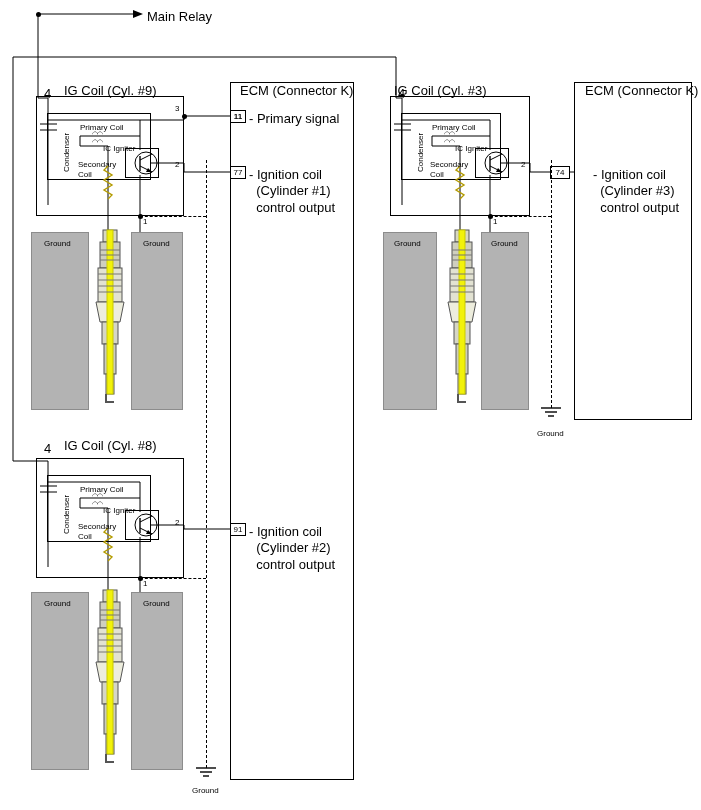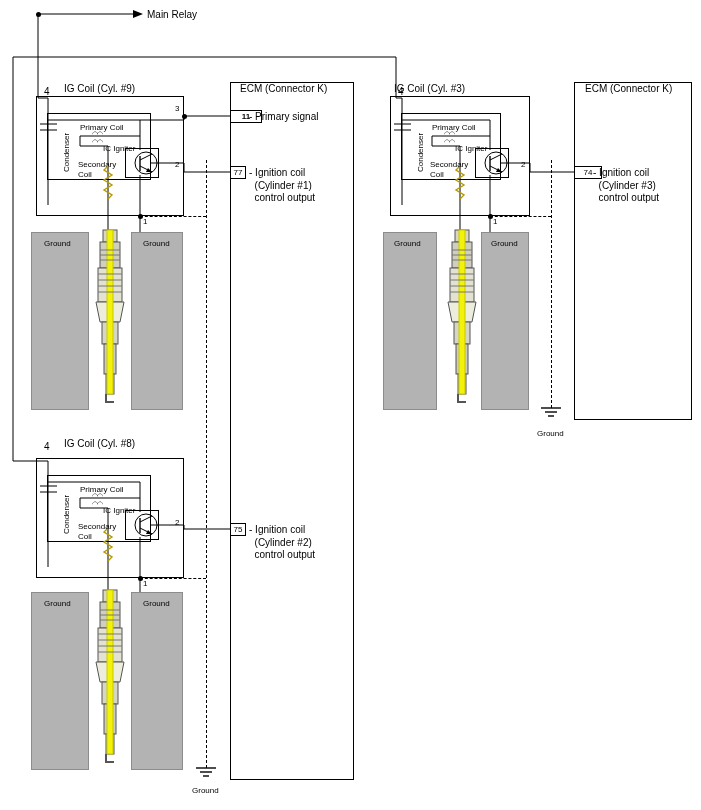--- a/index.html
+++ b/index.html
@@ -1,18 +1,18 @@
 <!DOCTYPE html>
 <html><head>
 <meta charset="utf-8">
 <style>
   html,body{margin:0;padding:0;background:#ffffff;}
   body{width:701px;height:810px;font-family:"Liberation Sans",sans-serif;}
   #stage{position:relative;width:701px;height:810px;overflow:hidden;}
-  .lbl{position:absolute;font-size:10px;color:#000;white-space:pre;line-height:1.25;}
+  .lbl{position:absolute;font-size:13px;color:#000;white-space:pre;line-height:1.25;}
   .lbl.sm{font-size:8px;}
   .lbl.xs{font-size:7px;}
   .vert{position:absolute;font-size:8px;color:#000;transform-origin:0 0;transform:rotate(-90deg);white-space:nowrap;}
   .box{position:absolute;border:1px solid #000;box-sizing:border-box;background:transparent;}
   .grey{position:absolute;background:#b3b3b3;border:1px solid #8c8c8c;box-sizing:border-box;}
   .dash-v{position:absolute;width:0;border-left:1px dashed #000;}
   .dash-h{position:absolute;height:0;border-top:1px dashed #000;}
   .dot{position:absolute;width:5px;height:5px;background:#000;border-radius:50%;}
   .pinbox{position:absolute;border:1px solid #000;box-sizing:border-box;background:#fff;font-size:8px;text-align:center;line-height:11px;height:13px;}
   svg{position:absolute;overflow:visible;}
@@ -123,29 +123,29 @@
     <line x1="12" y1="44" x2="36" y2="44" stroke="#777"></line>
     <line x1="12" y1="50" x2="36" y2="50" stroke="#777"></line>
     <line x1="12" y1="56" x2="36" y2="56" stroke="#777"></line>
     <line x1="12" y1="62" x2="36" y2="62" stroke="#777"></line>
     <path d="M20 164 L20 172 L28 172" fill="none" stroke="#555" stroke-width="2"></path>
   </svg>
 
   <div class="box" style="left:230px;top:82px;width:124px;height:698px;"></div>
   <div class="lbl" style="left:240px;top:83px;">ECM (Connector K)</div>
 
-  <div class="pinbox" style="left:230px;top:110px;width:32px;font-weight:bold;">11</div>
+  <div class="pinbox" style="left:230px;top:110px;width:16px;font-weight:bold;">11</div>
   <div class="lbl" style="left:249px;top:111px;">- Primary signal</div>
 
   <div class="pinbox" style="left:230px;top:166px;width:16px;">77</div>
   <div class="lbl" style="left:249px;top:167px;">- Ignition coil
   (Cylinder #1)
   control output</div>
 
-  <div class="pinbox" style="left:230px;top:523px;width:16px;">75</div>
+  <div class="pinbox" style="left:230px;top:523px;width:16px;">91</div>
   <div class="lbl" style="left:249px;top:524px;">- Ignition coil
   (Cylinder #2)
   control output</div>
 
   <div class="lbl" style="left:44px;top:441px;">4</div>
   <div class="lbl" style="left:64px;top:438px;">IG Coil (Cyl. #8)</div>
   <div class="box" style="left:36px;top:458px;width:148px;height:120px;"></div>
   <div class="box" style="left:47px;top:475px;width:104px;height:67px;"></div>
 
   <svg style="left:0;top:0;width:701px;height:810px;">
@@ -272,21 +272,21 @@
     <line x1="14" y1="30" x2="34" y2="30" stroke="#777"></line>
     <line x1="12" y1="44" x2="36" y2="44" stroke="#777"></line>
     <line x1="12" y1="50" x2="36" y2="50" stroke="#777"></line>
     <line x1="12" y1="56" x2="36" y2="56" stroke="#777"></line>
     <line x1="12" y1="62" x2="36" y2="62" stroke="#777"></line>
     <path d="M20 164 L20 172 L28 172" fill="none" stroke="#555" stroke-width="2"></path>
   </svg>
 
   <div class="box" style="left:574px;top:82px;width:118px;height:338px;"></div>
   <div class="lbl" style="left:585px;top:83px;">ECM (Connector K)</div>
-  <div class="pinbox" style="left:574px;top:166px;width:28px;">74</div>
+  <div class="pinbox" style="left:550px;top:166px;width:20px;">74</div>
   <div class="lbl" style="left:593px;top:167px;">- Ignition coil
   (Cylinder #3)
   control output</div>
 
   <div class="dash-v" style="left:551px;top:160px;height:248px;"></div>
   <div class="dash-h" style="left:490px;top:216px;width:61px;"></div>
   <svg style="left:0;top:0;width:701px;height:810px;">
     <line x1="541" y1="408" x2="561" y2="408" stroke="#000" stroke-width="1.4"></line>
     <line x1="545" y1="412" x2="557" y2="412" stroke="#000" stroke-width="1.4"></line>
     <line x1="548" y1="416" x2="554" y2="416" stroke="#000" stroke-width="1.4"></line>

